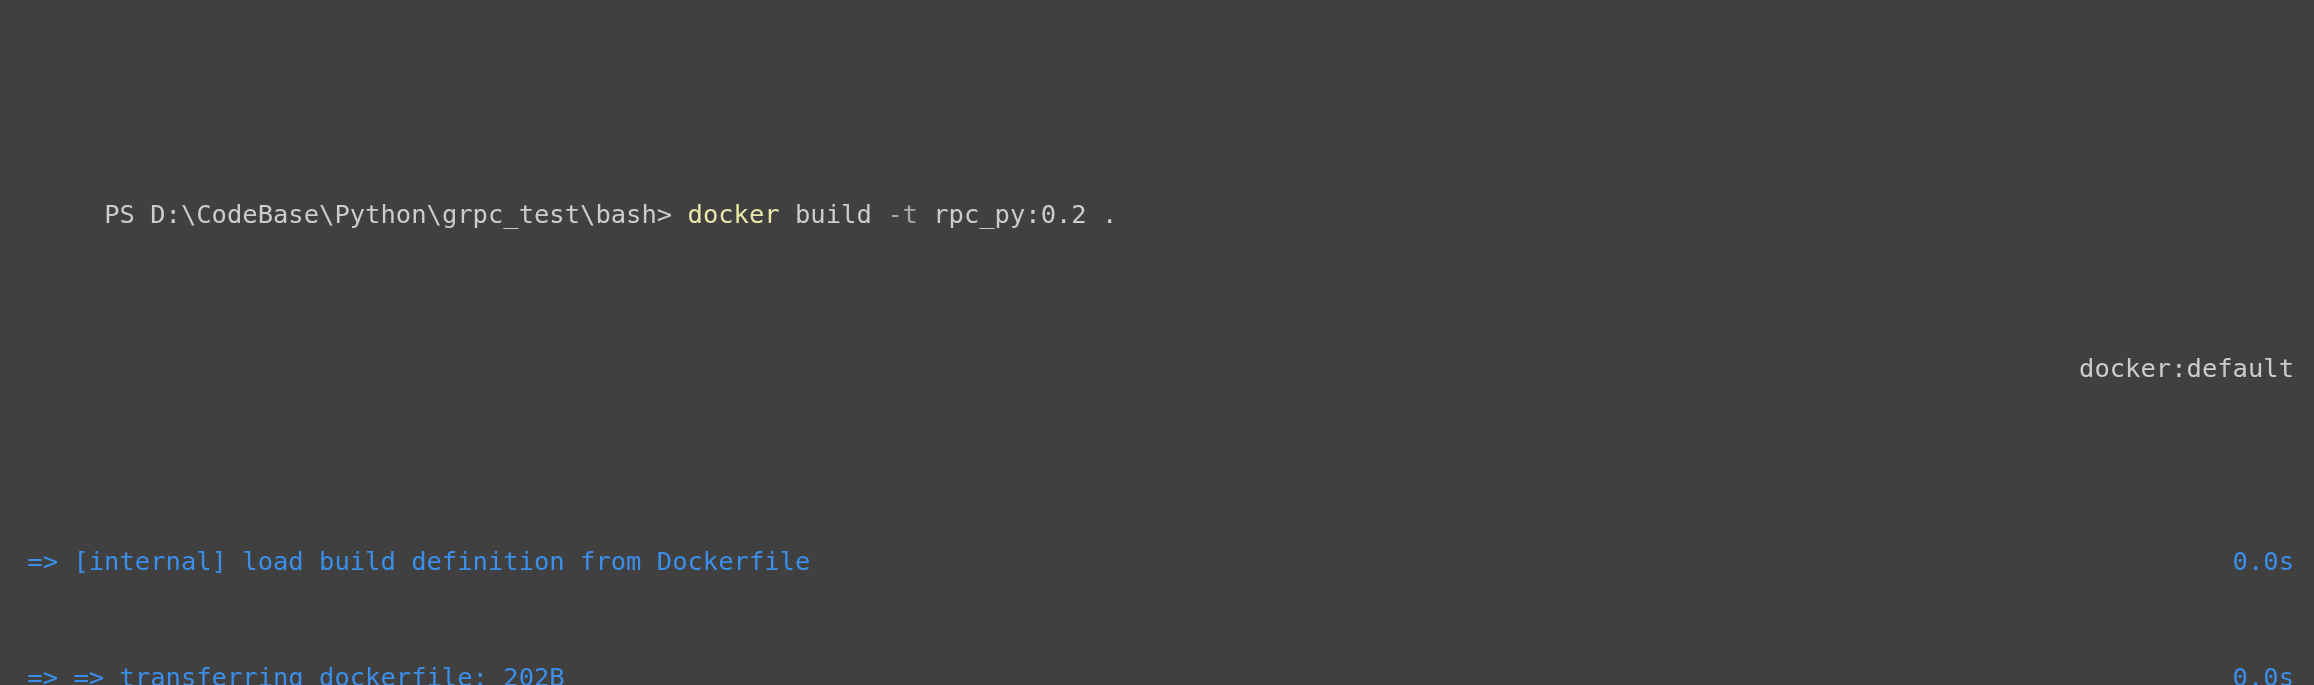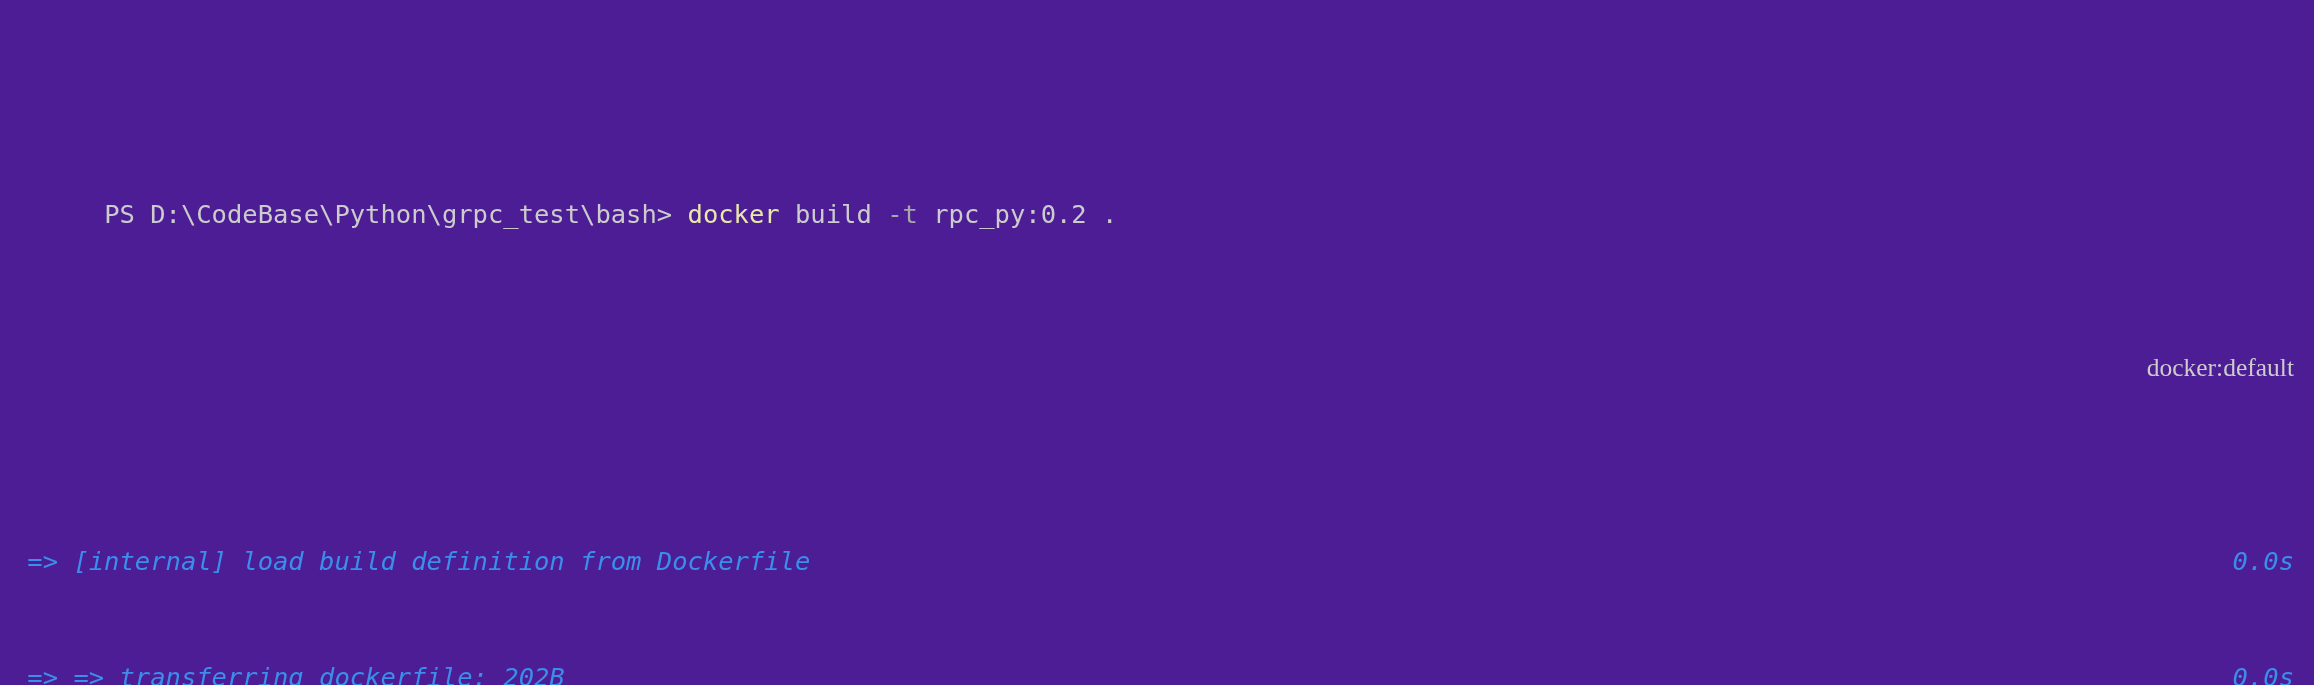--- a/index.html
+++ b/index.html
@@ -11,21 +11,21 @@
     width: 2314px;
     height: 685px;
     overflow: hidden;
     font-family: "DejaVu Sans Mono", "Liberation Mono", monospace;
   }
   #terminal {
     width: 2314px;
     height: 685px;
     box-sizing: border-box;
     padding: 2px 12px 13px 12px;
-    background: #4c1d95;
+    background: #404040;
     font-size: 25.5px;
     line-height: 38.6px;
     letter-spacing: 0px;
     white-space: pre;
   }
   .line {
     display: flex;
     align-items: baseline;
     height: 38.6px;
     white-space: pre;
@@ -39,22 +39,22 @@
   }
   .line .right {
     flex: 0 0 auto;
     white-space: pre;
     padding-right: 8px;
   }
   
   .c-default { color: #cccccc; }
   .c-cmd     { color: #e8e8a8; }
   .c-dim     { color: #a8a8a8; }
-  .c-blue    { color: #3b8eea; font-style: italic; }
-  .c-gray    { color: #cccccc; font-family: Liberation Serif, serif; }
+  .c-blue    { color: #3b8eea; }
+  .c-gray    { color: #cccccc; }
 </style>
 </head>
 <body>
 
 <div id="terminal">
 
   
   <div class="line">
     <span class="left">
       <span class="c-default">PS D:\CodeBase\Python\grpc_test\bash&gt;</span><span class="c-default"> </span><span class="c-cmd">docker</span><span class="c-default"> build </span><span class="c-dim">-t</span><span class="c-default"> rpc_py:0.2 .</span>

